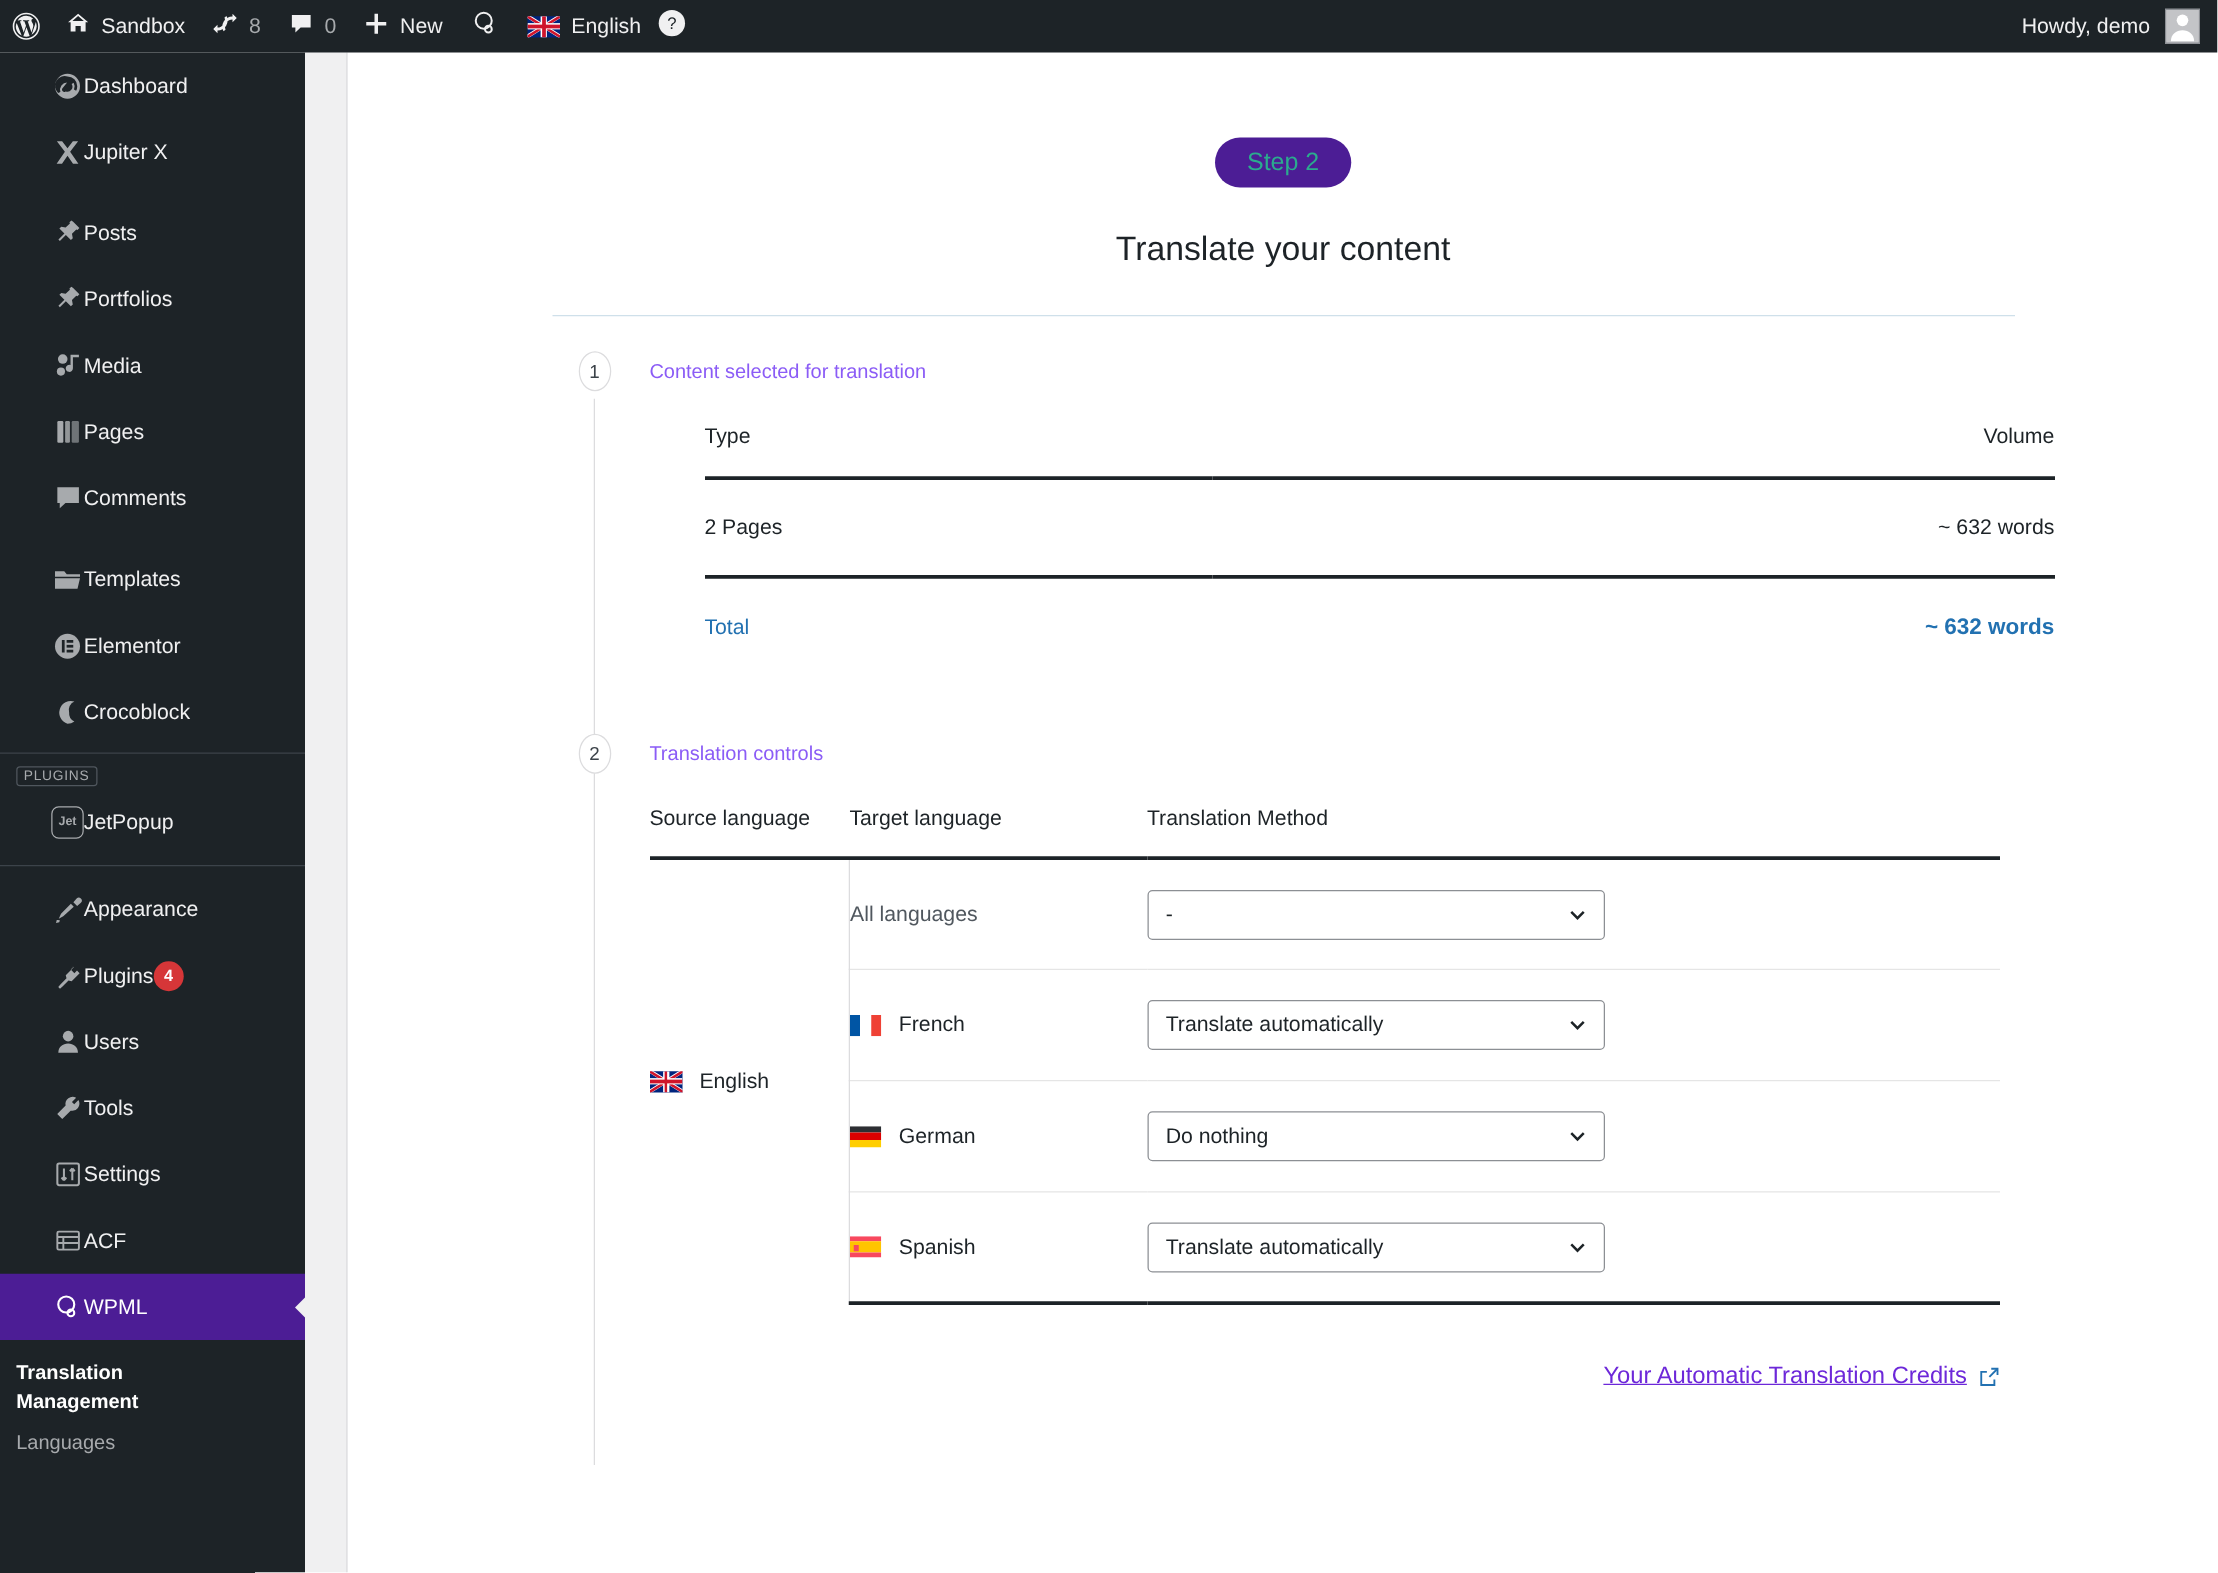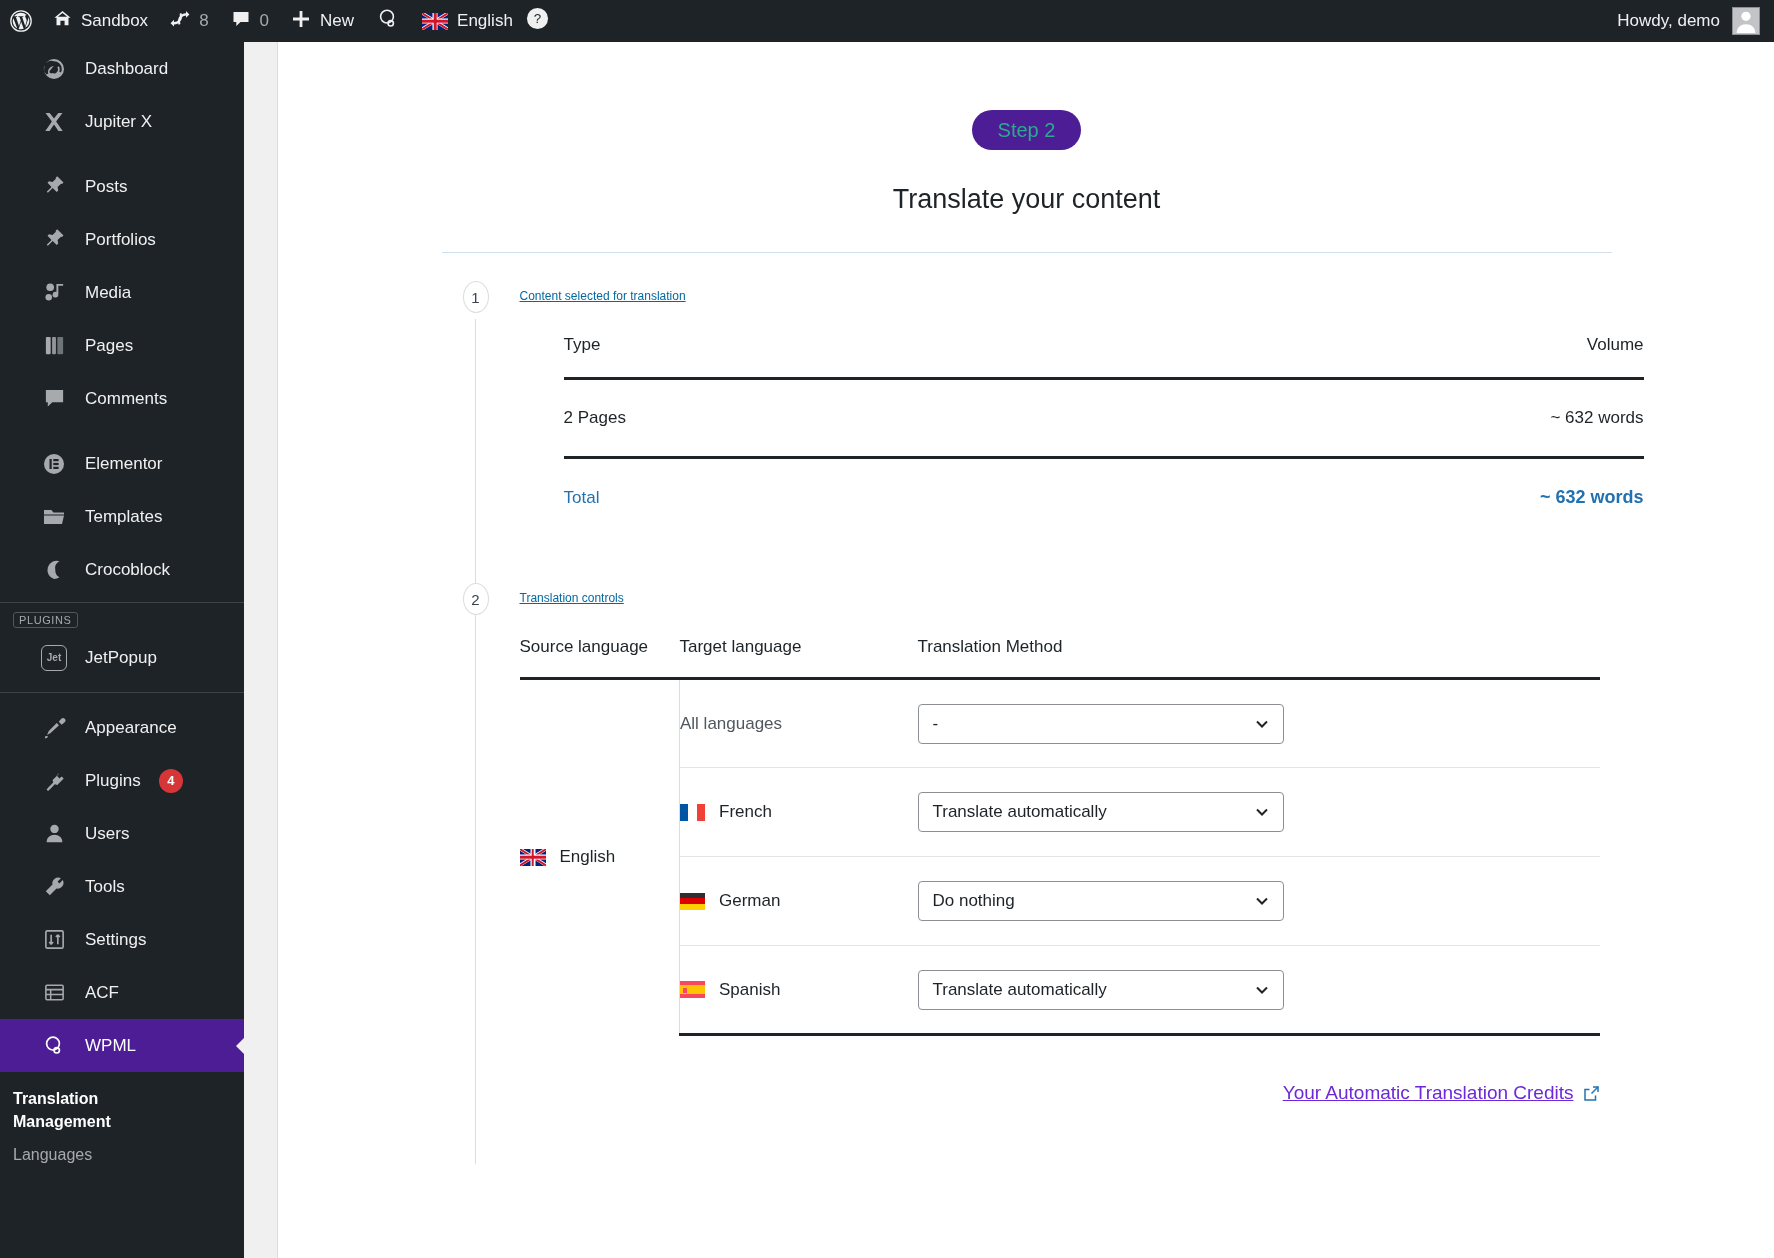--- a/index.html
+++ b/index.html
@@ -70,21 +70,21 @@
   
   #sidebar {
     position:absolute; top:42px; left:0;
     width:244px; height:1216px;
     background:#1d2327;
     color:#f0f0f1;
     font-size:17px;
     z-index:20;
   }
   .menu-item {
-    display:flex; align-items:center; gap:18px;
+    display:flex; align-items:center; 
     height:53px; padding-left:13px;
     color:#f0f0f1;
     position:relative;
   }
   .menu-item .mi-label { font-size:17px; line-height:1; }
   .menu-icon { width:26px; height:26px; display:flex;align-items:center;justify-content:center; color:#a7aaad; flex:0 0 26px;margin-left:28px;}
   .menu-icon svg { display:block; }
   .menu-sep { height:12px; }
   .menu-item.active { background:#4c1d95; color:#fff; }
   .menu-item.active .menu-icon { color:#fff; }
@@ -149,21 +149,21 @@
     position:absolute; left:33px; top:30px; bottom:-60px;
     width:1px; background:#dcdcde;
   }
   .step-row { position:relative; padding-left:78px; }
   .step-circle {
     position:absolute; left:21px; top:-8px;
     width:26px; height:32px; border:1px solid #dcdcde; border-radius:50%;
     background:#fff; display:flex;align-items:center;justify-content:center;
     font-size:15px; color:#3c434a; z-index:2;
   }
-  .step-heading { font-size:12px; color:#0369a1; font-weight:400;text-decoration:underline; }
+  .step-heading { font-size:16px; color:#8b5cf6; font-weight:400; }
 
   table.data { width:1080px; border-collapse:collapse; margin-top:28px;margin-left:44px; }
   table.data th {
     text-align:left; font-size:17px; font-weight:400; color:#1d2327;
     padding: 4px 0 22px 0; border-bottom:3px solid #1d2327;
   }
   table.data th.right { text-align:right; }
   table.data td {
     font-size:17px; color:#1d2327; padding: 28px 0;
   }
@@ -365,38 +365,38 @@
         <path d="M3 3h18v13H9.8L5 20.4V16H3V3z"></path>
       </svg>
     </span>
     <span class="mi-label">Comments</span>
   </div>
 
   <div class="menu-sep"></div>
 
   <div class="menu-item">
     <span class="menu-icon">
+      <svg width="24" height="24" viewBox="0 0 24 24" fill="currentColor">
+        <path d="M2 5h7.4l2 2.4H22v2H2V5zm0 5.6h20L20 19H2v-8.4z"></path>
+      </svg>
+    </span>
+    <span class="mi-label">Templates</span>
+  </div>
+
+  <div class="menu-item">
+    <span class="menu-icon">
       <svg width="24" height="24" viewBox="0 0 24 24" fill="none">
         <circle cx="12" cy="12" r="10" fill="currentColor"></circle>
         <rect x="7.5" y="7" width="2.2" height="10" fill="#1d2327"></rect>
         <rect x="11.3" y="7" width="5.3" height="2.2" fill="#1d2327"></rect>
         <rect x="11.3" y="10.9" width="5.3" height="2.2" fill="#1d2327"></rect>
         <rect x="11.3" y="14.8" width="5.3" height="2.2" fill="#1d2327"></rect>
       </svg>
     </span>
     <span class="mi-label">Elementor</span>
-  </div>
-
-  <div class="menu-item">
-    <span class="menu-icon">
-      <svg width="24" height="24" viewBox="0 0 24 24" fill="currentColor">
-        <path d="M2 5h7.4l2 2.4H22v2H2V5zm0 5.6h20L20 19H2v-8.4z"></path>
-      </svg>
-    </span>
-    <span class="mi-label">Templates</span>
   </div>
 
   <div class="menu-item">
     <span class="menu-icon">
       <svg width="24" height="24" viewBox="0 0 24 24" fill="currentColor">
         <path d="M17.5 3.2A9.2 9.2 0 0012 21a9.2 9.2 0 005.5-1.8 7.3 7.3 0 01-4.2-7.2 7.3 7.3 0 014.2-8.8z"></path>
       </svg>
     </span>
     <span class="mi-label">Crocoblock</span>
   </div>

